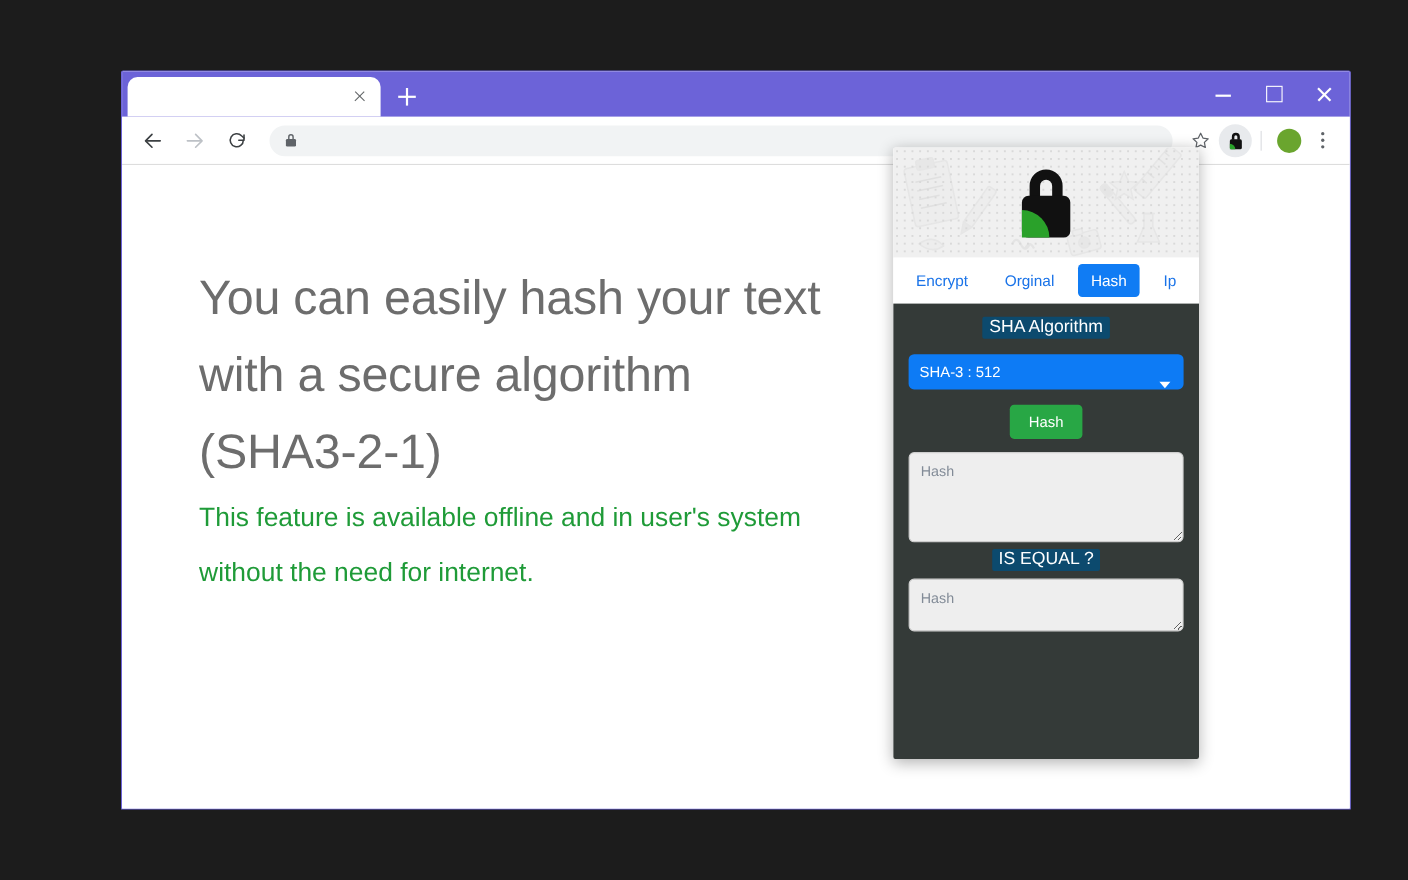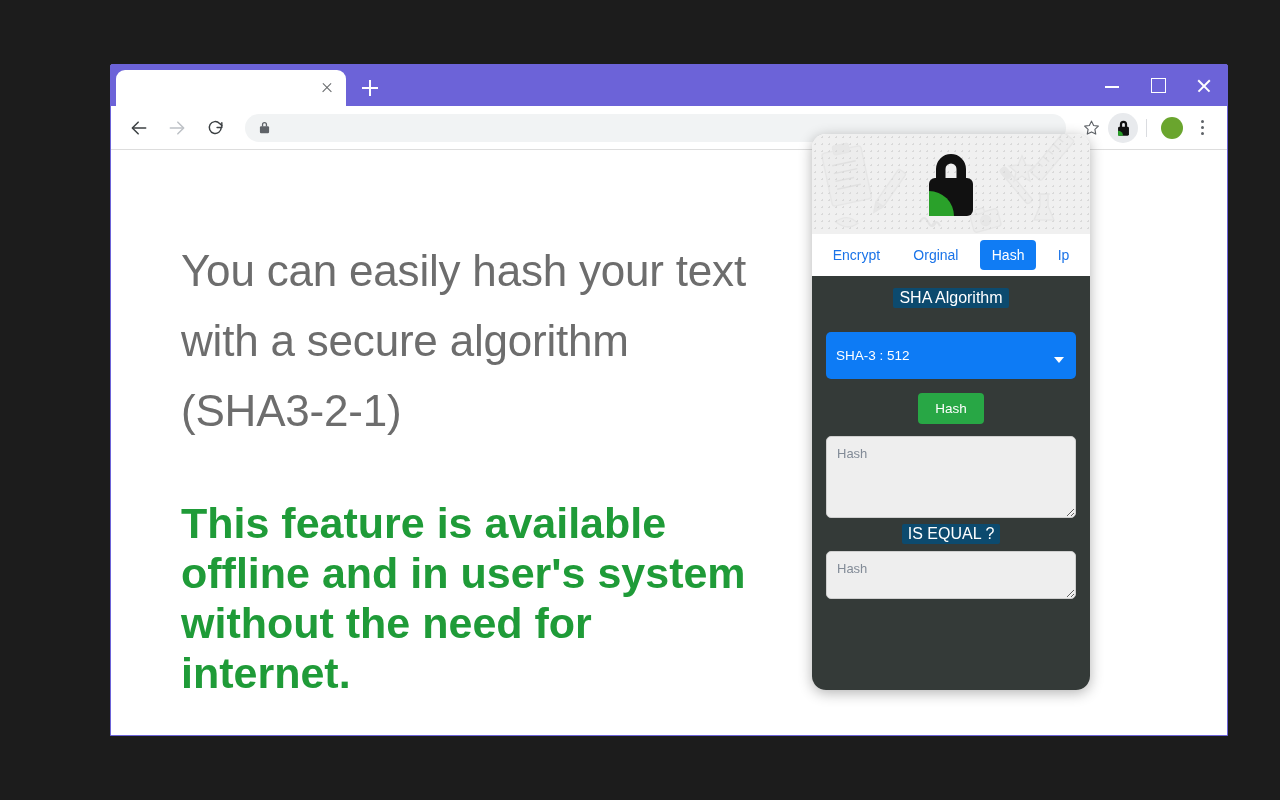--- a/index.html
+++ b/index.html
@@ -200,38 +200,37 @@
   }
   .headline {
     font-size: 44px;
     line-height: 70px;
     color: #6d6d6d;
     font-weight: 400;
     max-width: 600px;
     letter-spacing: -0.2px;
   }
   .subline {
-    margin-top: 52px;
-    font-size: 43px;
+    font-size: 24px;
     line-height: 50px;
     color: #1f9b38;
-    font-weight: 700;
+    font-weight: 400;
     max-width: 590px;
   }
 
   
   #ext-popup {
     position: absolute;
     left: 812px;
     top: 134px;
     width: 278px;
     height: 556px;
     background: #ffffff;
     box-shadow: 0 3px 14px rgba(0,0,0,.30);
-    border-radius: 14px;
+    border-radius: 2px;
     overflow: hidden;
     z-index: 40;
   }
 
   .popup-header {
     position: relative;
     height: 100px;
     background: #f0f0f0;
     overflow: hidden;
   }
@@ -307,22 +306,22 @@
     outline: none;
   }
   .ta::placeholder { color: #828b97; }
   .ta.orig { height: 64px; }
   .ta.hashout { height: 82px; }
   .ta.compare { height: 48px; }
 
   .algo-select {
     display: block;
     width: 100%;
-    height: 47px;
-    margin-top: 24px;
+    height: 32px;
+    margin-top: 14px;
     background: #0d7bf5;
     color: #ffffff;
     border: none;
     border-radius: 5px;
     font-family: "Liberation Sans", sans-serif;
     font-size: 13.5px;
     padding: 0 10px;
     cursor: pointer;
     appearance: none;
     -webkit-appearance: none;

